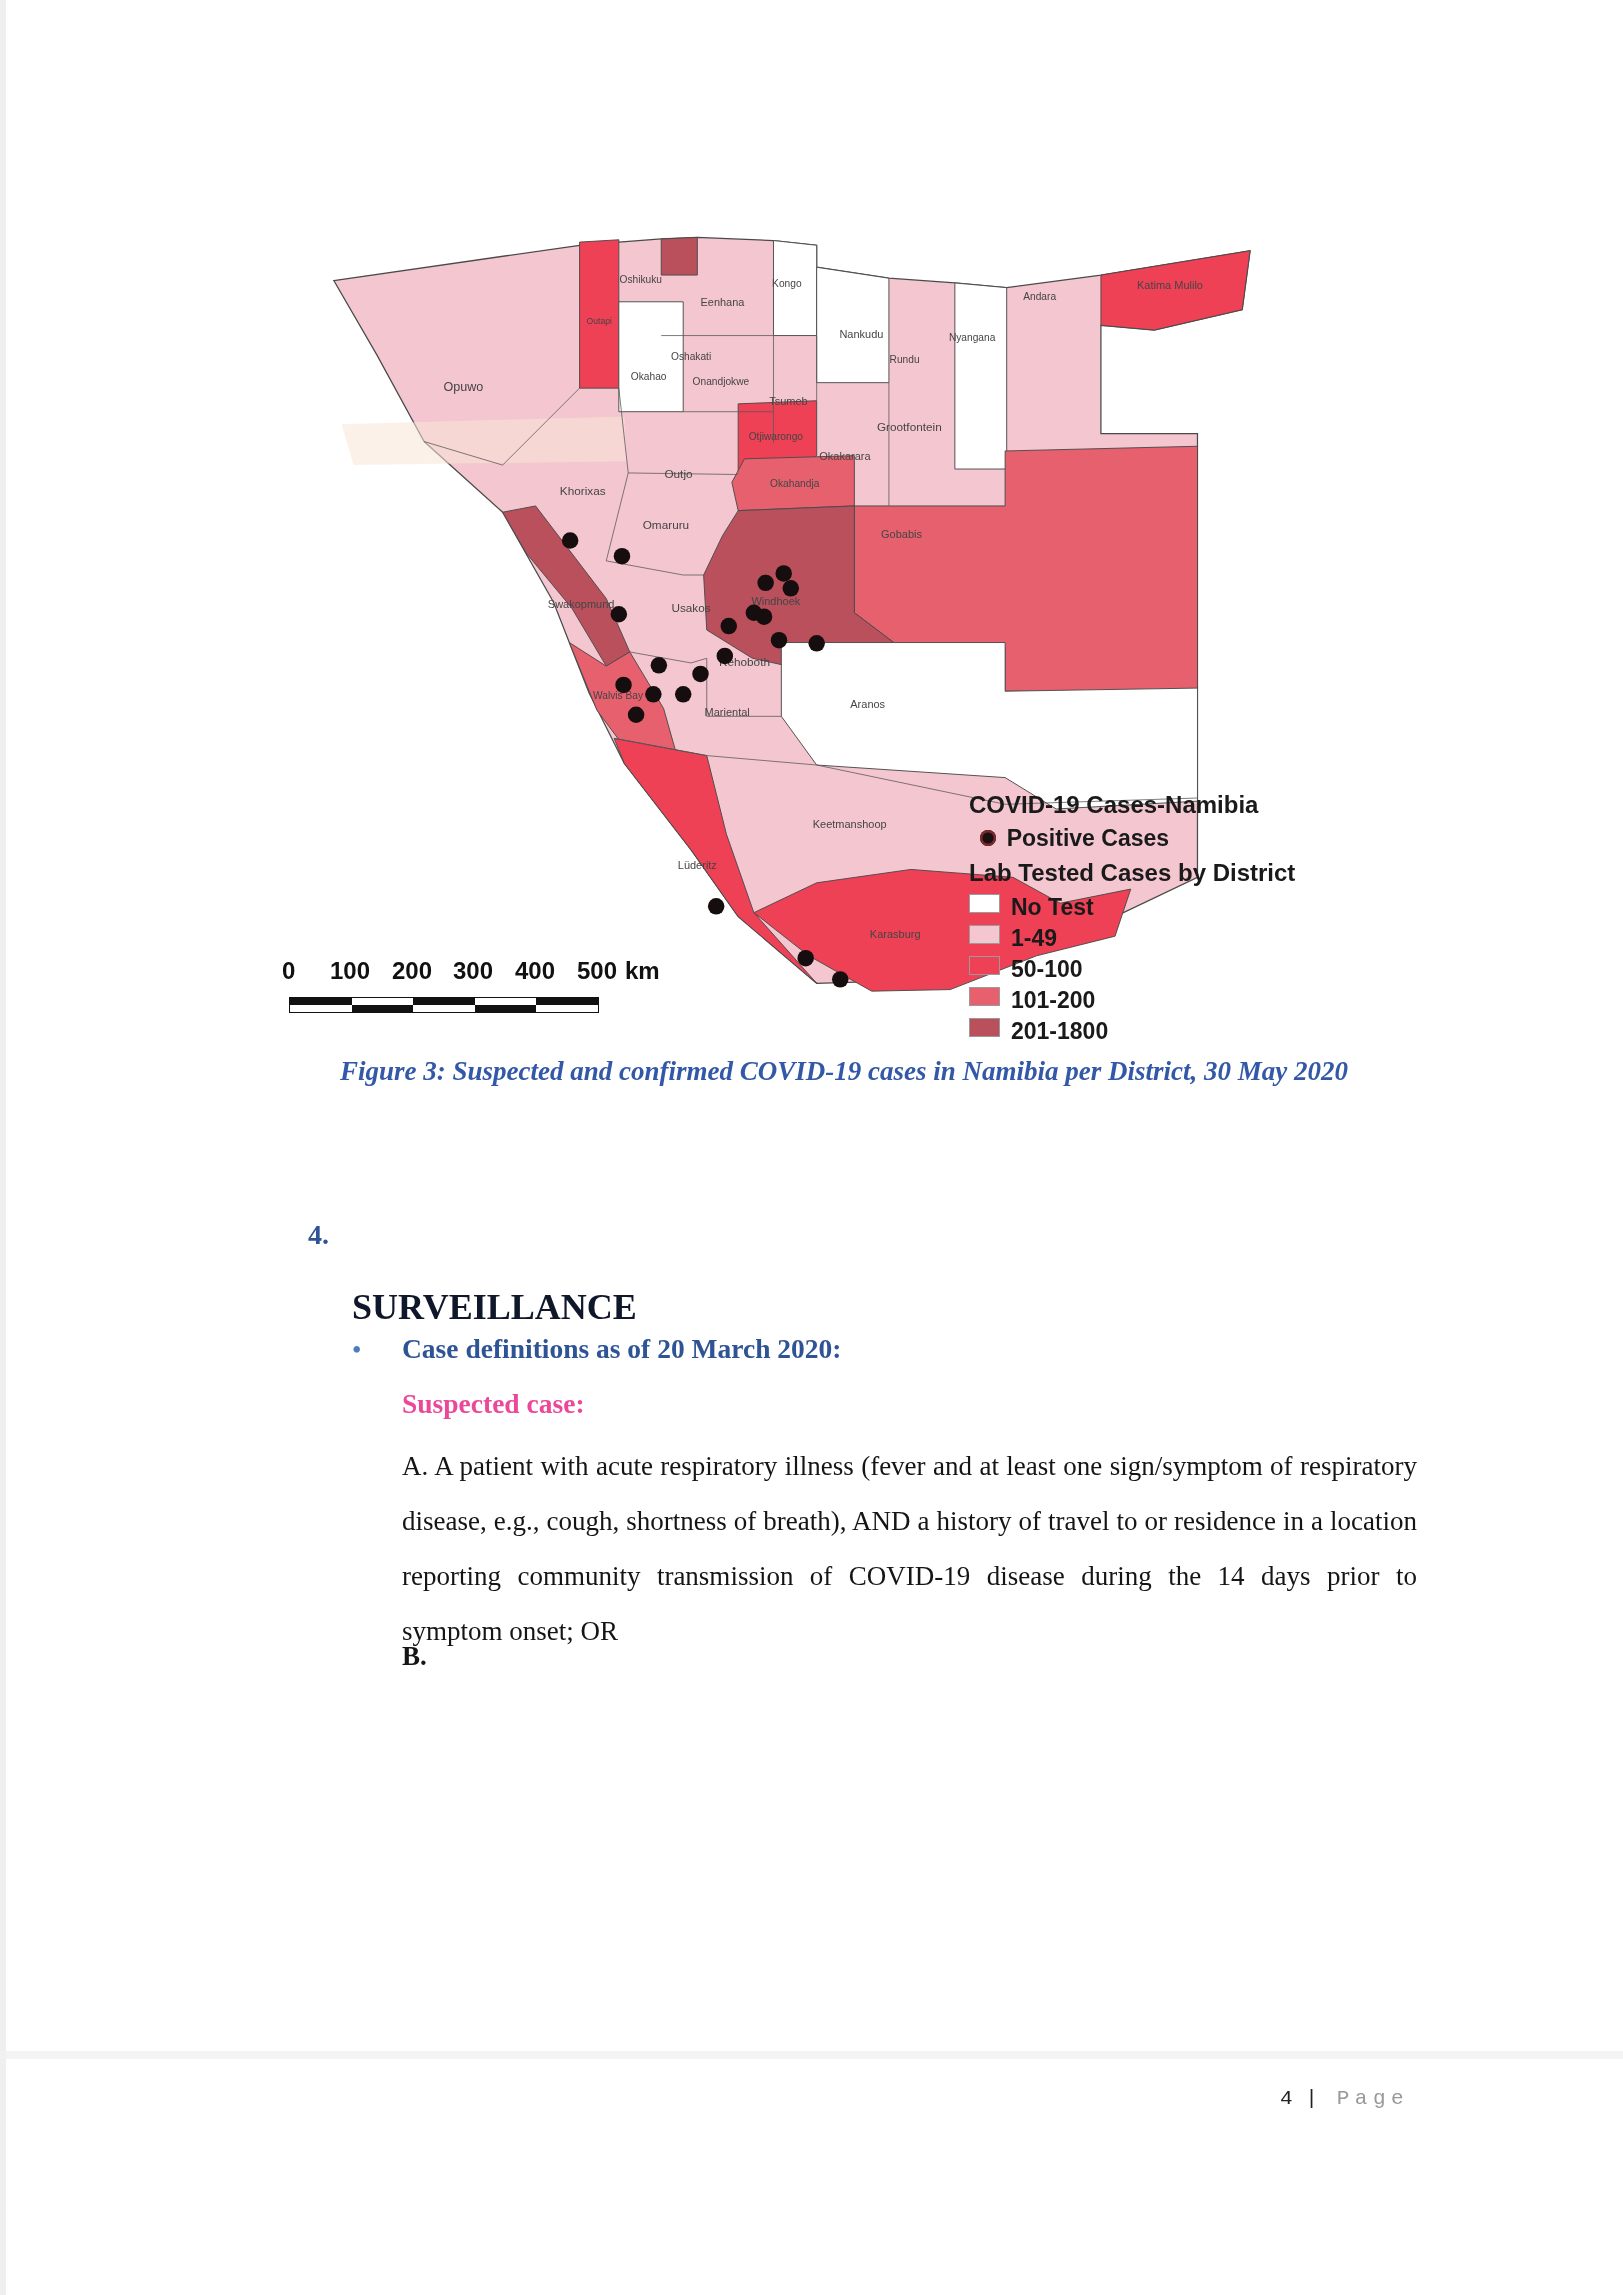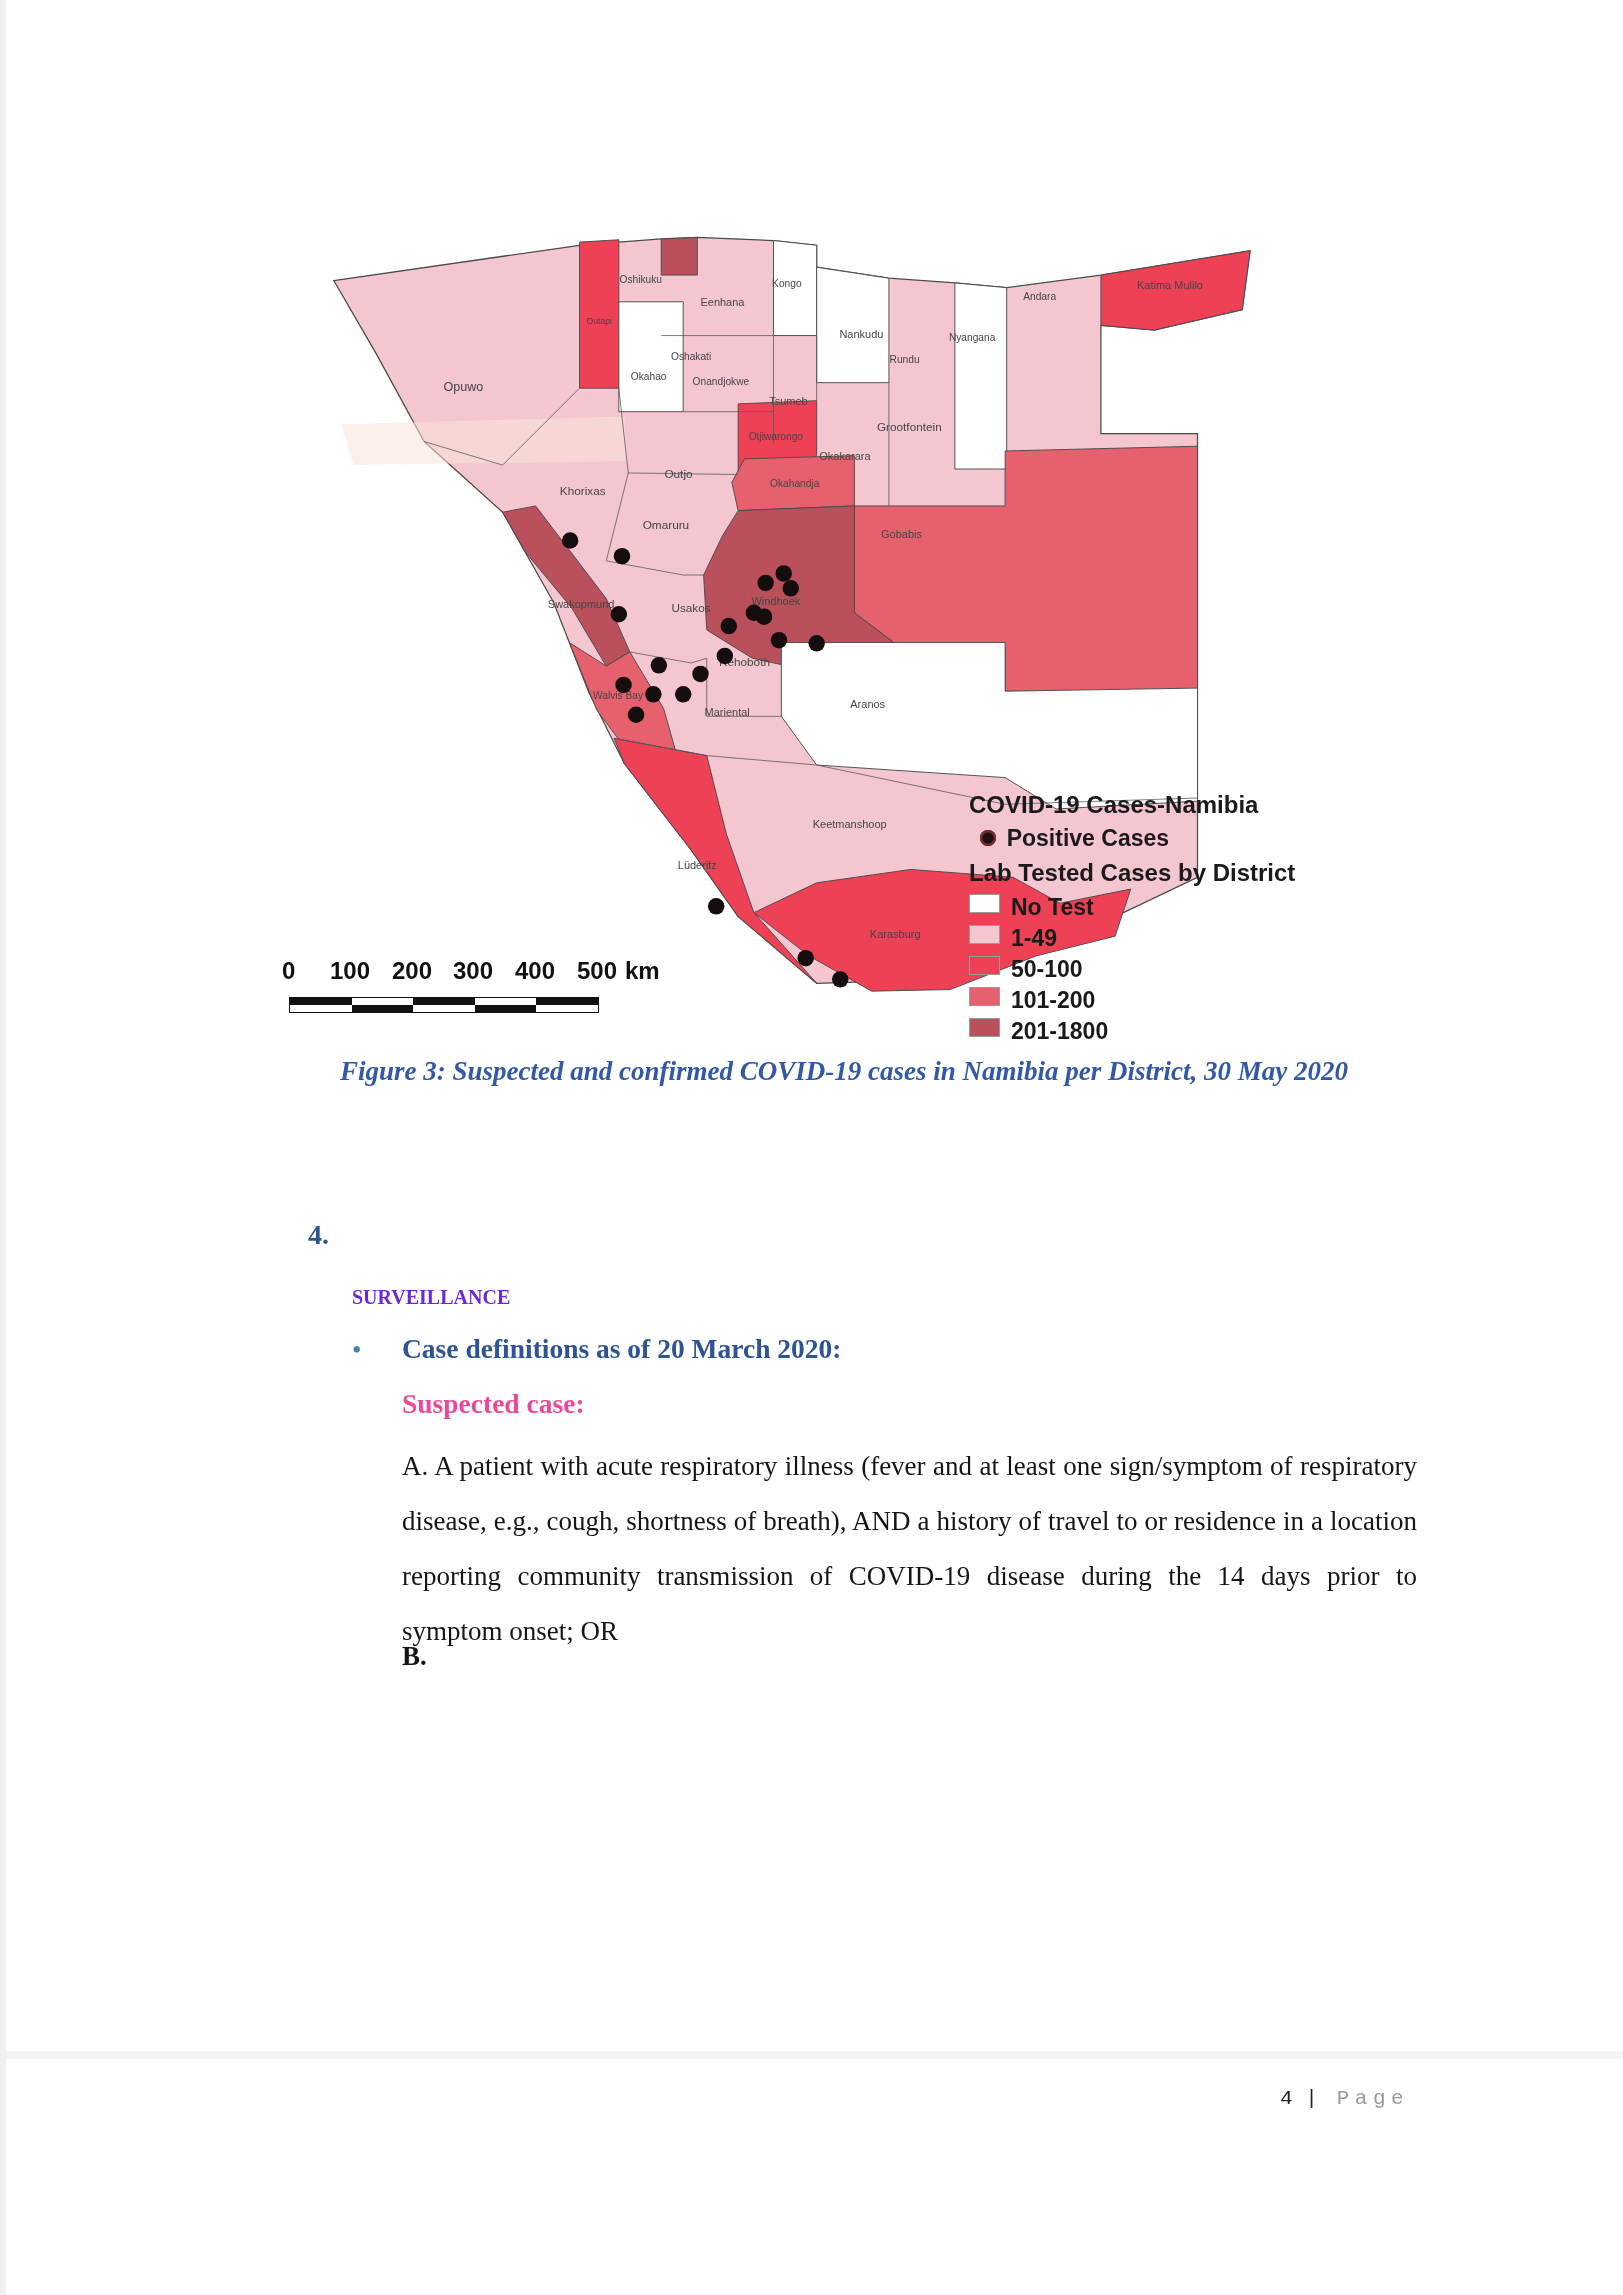--- a/index.html
+++ b/index.html
@@ -30,21 +30,21 @@
   .ticks span{position:absolute;top:0;font-size:24px;font-weight:bold;color:#111;transform:translateX(-50%);}
   .ticks .unit{transform:none;}
   .bar{position:relative;left:15.7px;top:9.4px;width:308px;height:14px;border:1.6px solid #111;box-sizing:content-box;}
   .bar .seg{position:absolute;width:62px;height:7px;}
   
   .caption{position:absolute;left:267px;top:1056px;width:1154px;text-align:center;
     font-size:27px;font-weight:bold;font-style:italic;color:#3358a8;}
   .h-num{position:absolute;left:308px;top:1219px;font-size:28px;font-weight:bold;color:#2f5496;}
   .h-line1{position:absolute;left:352px;top:1219px;width:1068px;font-size:28px;font-weight:bold;color:#2f5496;
     text-align:justify;text-align-last:justify;}
-  .h-line2{position:absolute;left:352px;top:1286px;font-size:20px;font-weight:bold;color:#6d28d9;}
+  .h-line2{position:absolute;left:352px;top:1286px;font-size:36px;font-weight:bold;color:#0f172a;}
   .bullet{position:absolute;left:352px;top:1335px;font-size:27px;color:#4a7ebb;}
   .bullet-text{position:absolute;left:402px;top:1333px;font-size:27.5px;font-weight:bold;color:#2f5496;}
   .suspected{position:absolute;left:402px;top:1388px;font-size:27.5px;font-weight:bold;color:#ec4899;}
   .para{position:absolute;font-size:27px;line-height:55px;color:#151515;text-align:justify;}
   .para-a{left:402px;top:1439px;width:1015px;}
   .para-b-label{position:absolute;left:402px;top:1641px;font-size:27px;font-weight:bold;color:#151515;}
   .para-b{left:446px;top:1641px;width:971px;line-height:59px;}
   .para-c{left:402px;top:1836px;width:1015px;line-height:73px;text-align-last:justify;}
   .para-c .clabel{font-weight:bold;}
   .footer{position:absolute;left:1280px;top:2087px;font-family:Liberation Mono, monospace;font-size:21px;color:#222;}

